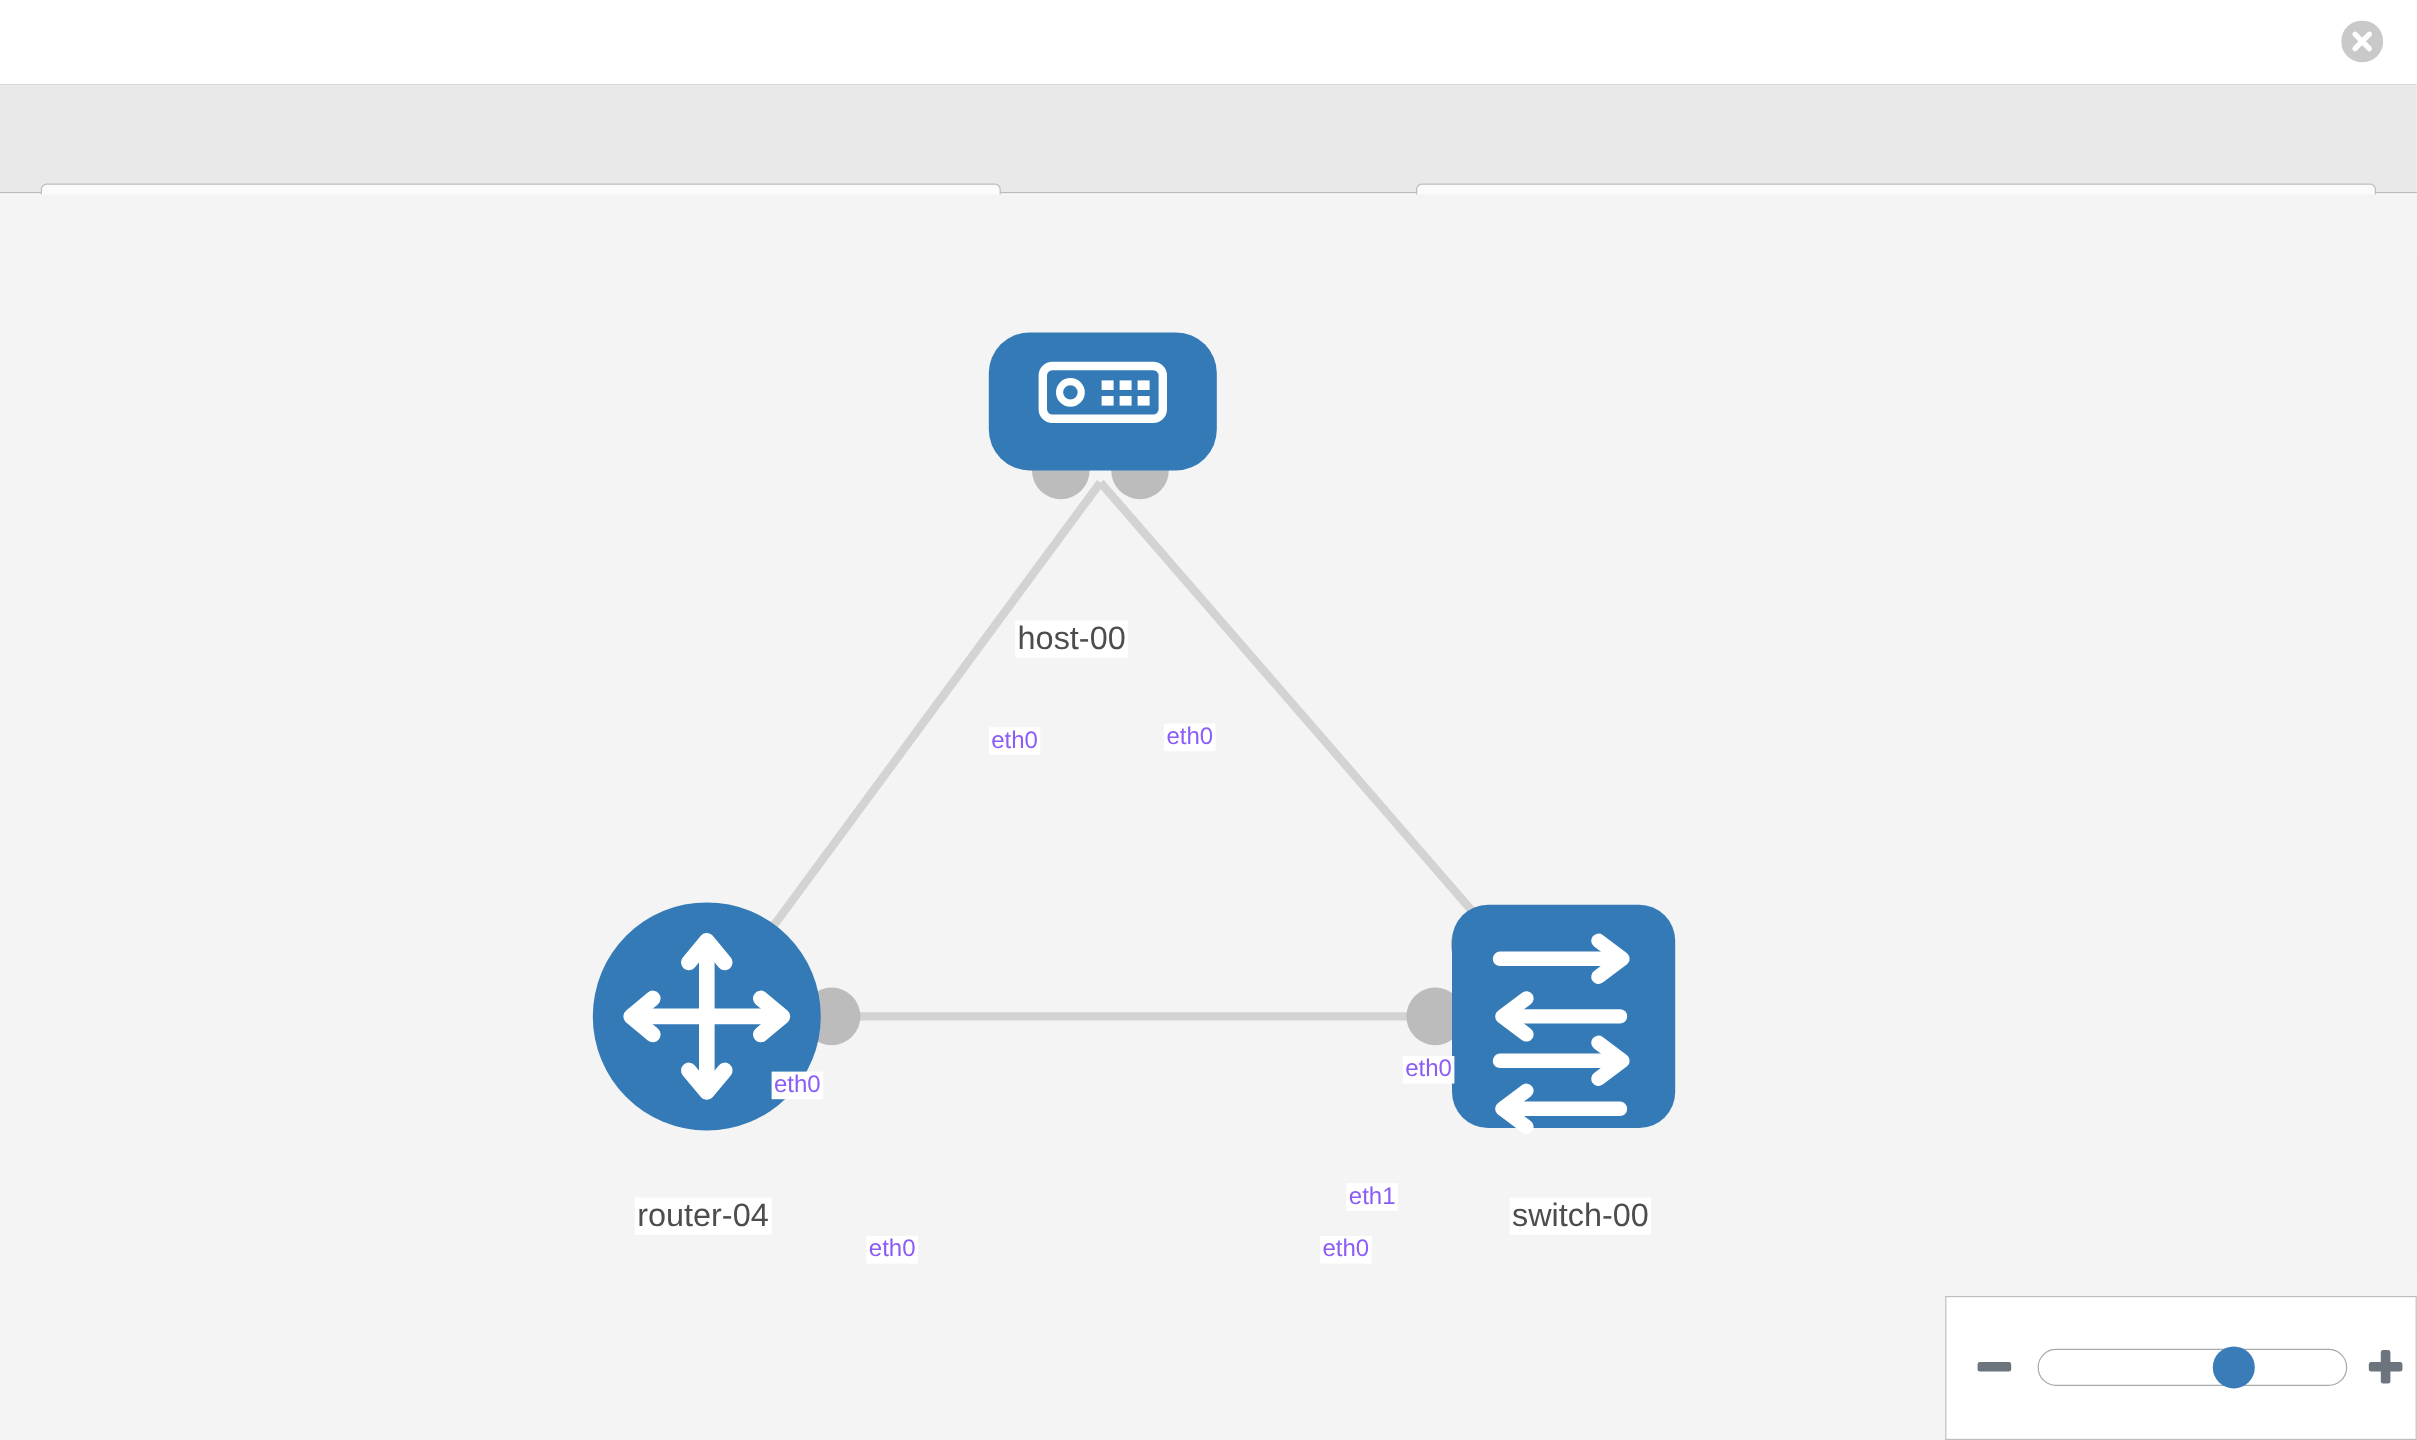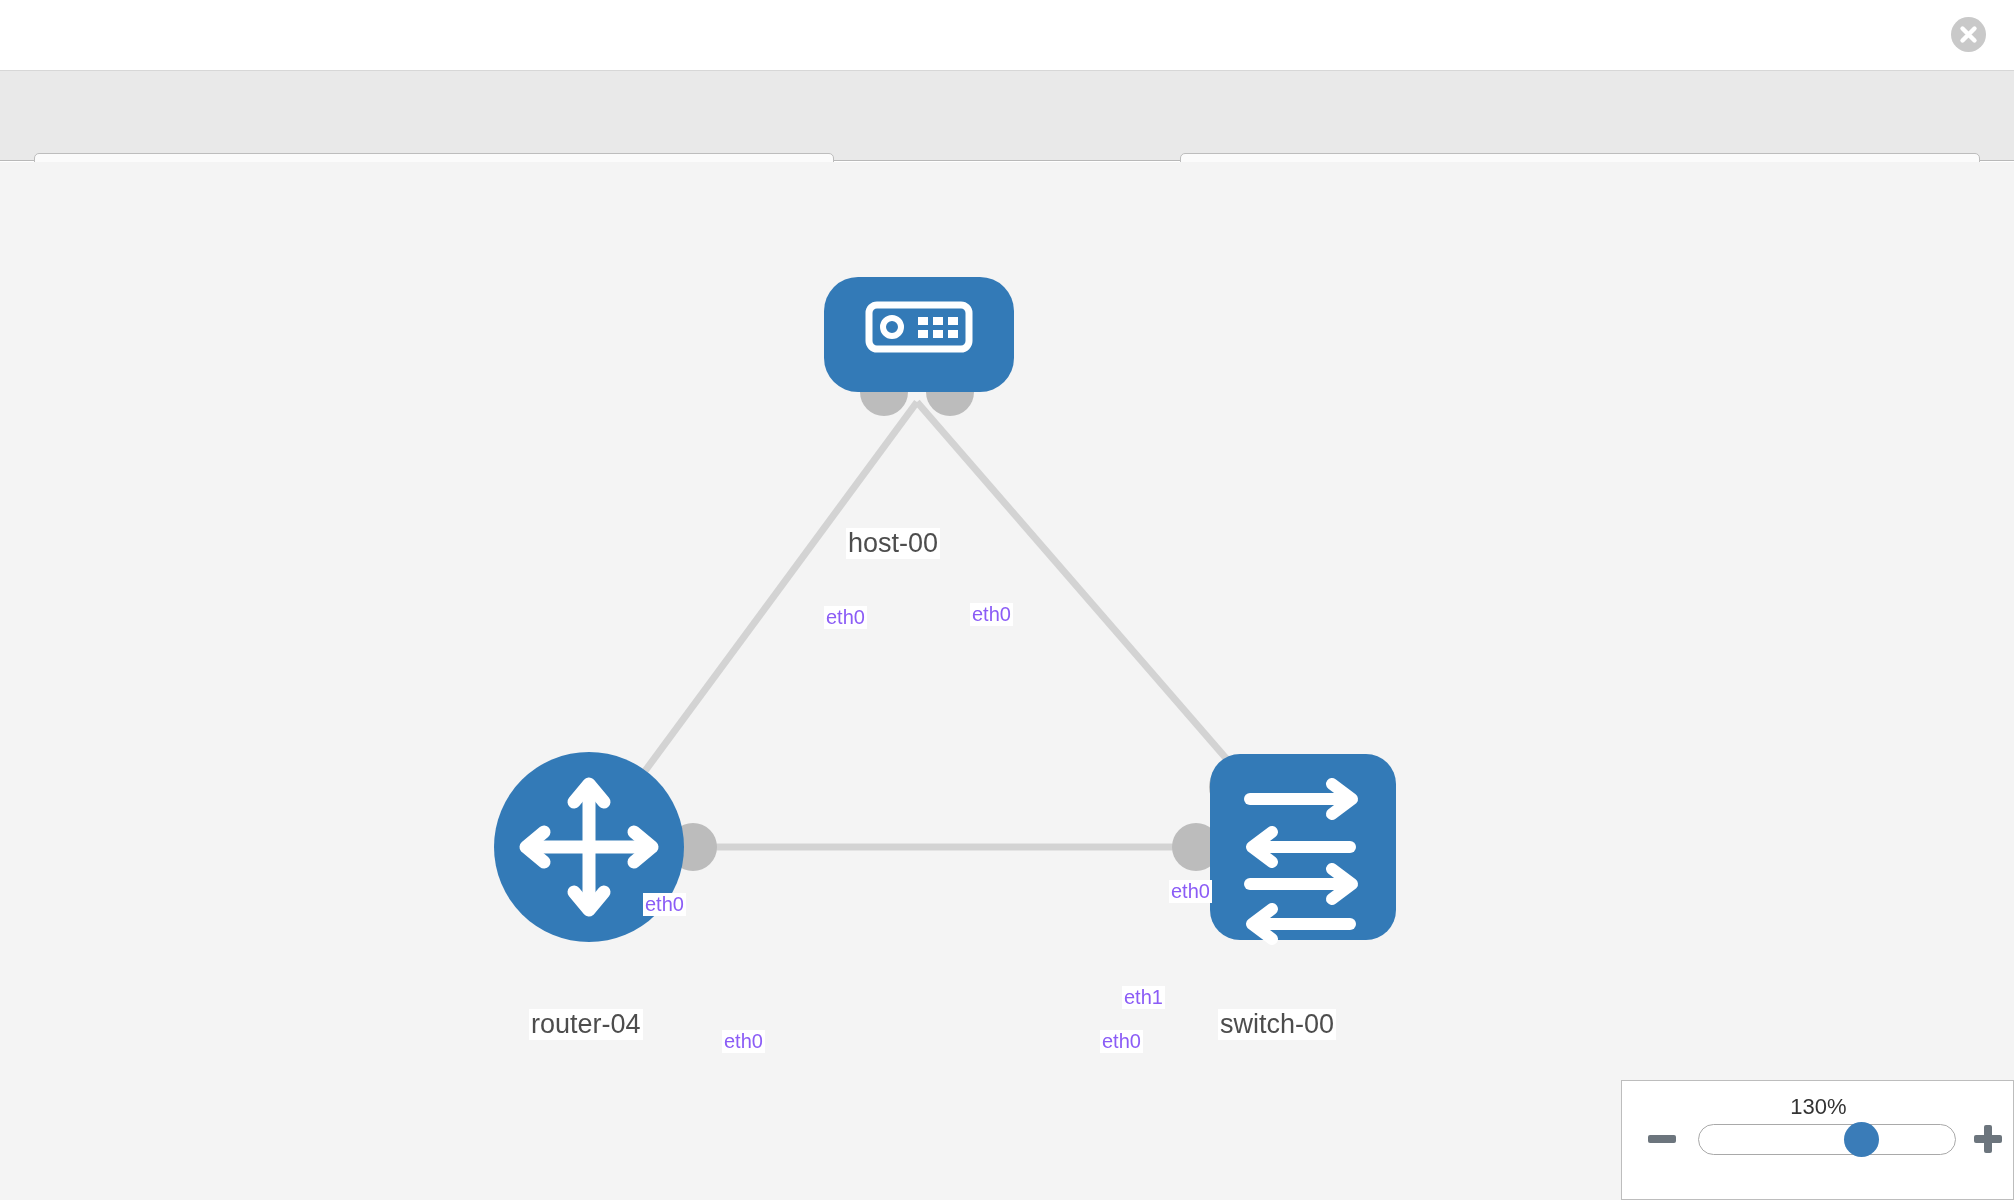--- a/index.html
+++ b/index.html
@@ -91,21 +91,20 @@
     overflow: hidden;
   }
   #topology-svg { position: absolute; left: 0; top: 0; }
 
   .node-label {
     position: absolute;
     font-size: 27px; color: #4d4d4d;
     background: #ffffff;
     white-space: nowrap;
     padding: 0 2px;
-    margin-top: 11px;
   }
   .port-label {
     position: absolute;
     font-size: 20px; color: #8b5cf6;
     background: #ffffff;
     white-space: nowrap;
     padding: 0 2px;
   }
 
   
@@ -238,33 +237,32 @@
         <path d="M1250 722 L1348 722"></path>
           <path d="M1332 707 L1352 722 L1332 737"></path>
         <path d="M1350 762 L1256 762"></path>
           <path d="M1272 747 L1252 762 L1272 777"></path>
       </g>
     </g>
   </svg>
 
   <div class="node-label" style="left:846px; top:355px;">host-00</div>
   <div class="node-label" style="left:529px; top:836px;">router-04</div>
-  <div class="node-label" style="left:1218px; top:836px;">switch-00</div>
+  <div class="node-label" style="left:1258px; top:836px;">switch-00</div>
 
   <div class="port-label" style="left:824px; top:444px;">eth0</div>
   <div class="port-label" style="left:970px; top:441px;">eth0</div>
   <div class="port-label" style="left:643px; top:731px;">eth0</div>
   <div class="port-label" style="left:1169px; top:718px;">eth0</div>
   <div class="port-label" style="left:722px; top:868px;">eth0</div>
   <div class="port-label" style="left:1100px; top:868px;">eth0</div>
   <div class="port-label" style="left:1122px; top:824px;">eth1</div>
 </div>
 
 <div id="zoom-panel">
-  <div id="zoom-value">130%</div>
   <div id="zoom-minus"></div>
   <div id="zoom-slider-track"></div>
   <div id="zoom-slider-thumb"></div>
   <div style="position:absolute;left:346px;top:38px;width:40px;height:40px;cursor:pointer;">
     <div id="zoom-plus-h" style="left:6px;top:16px;"></div>
     <div id="zoom-plus-v" style="left:16px;top:6px;"></div>
   </div>
 </div>
 
 </body></html>

